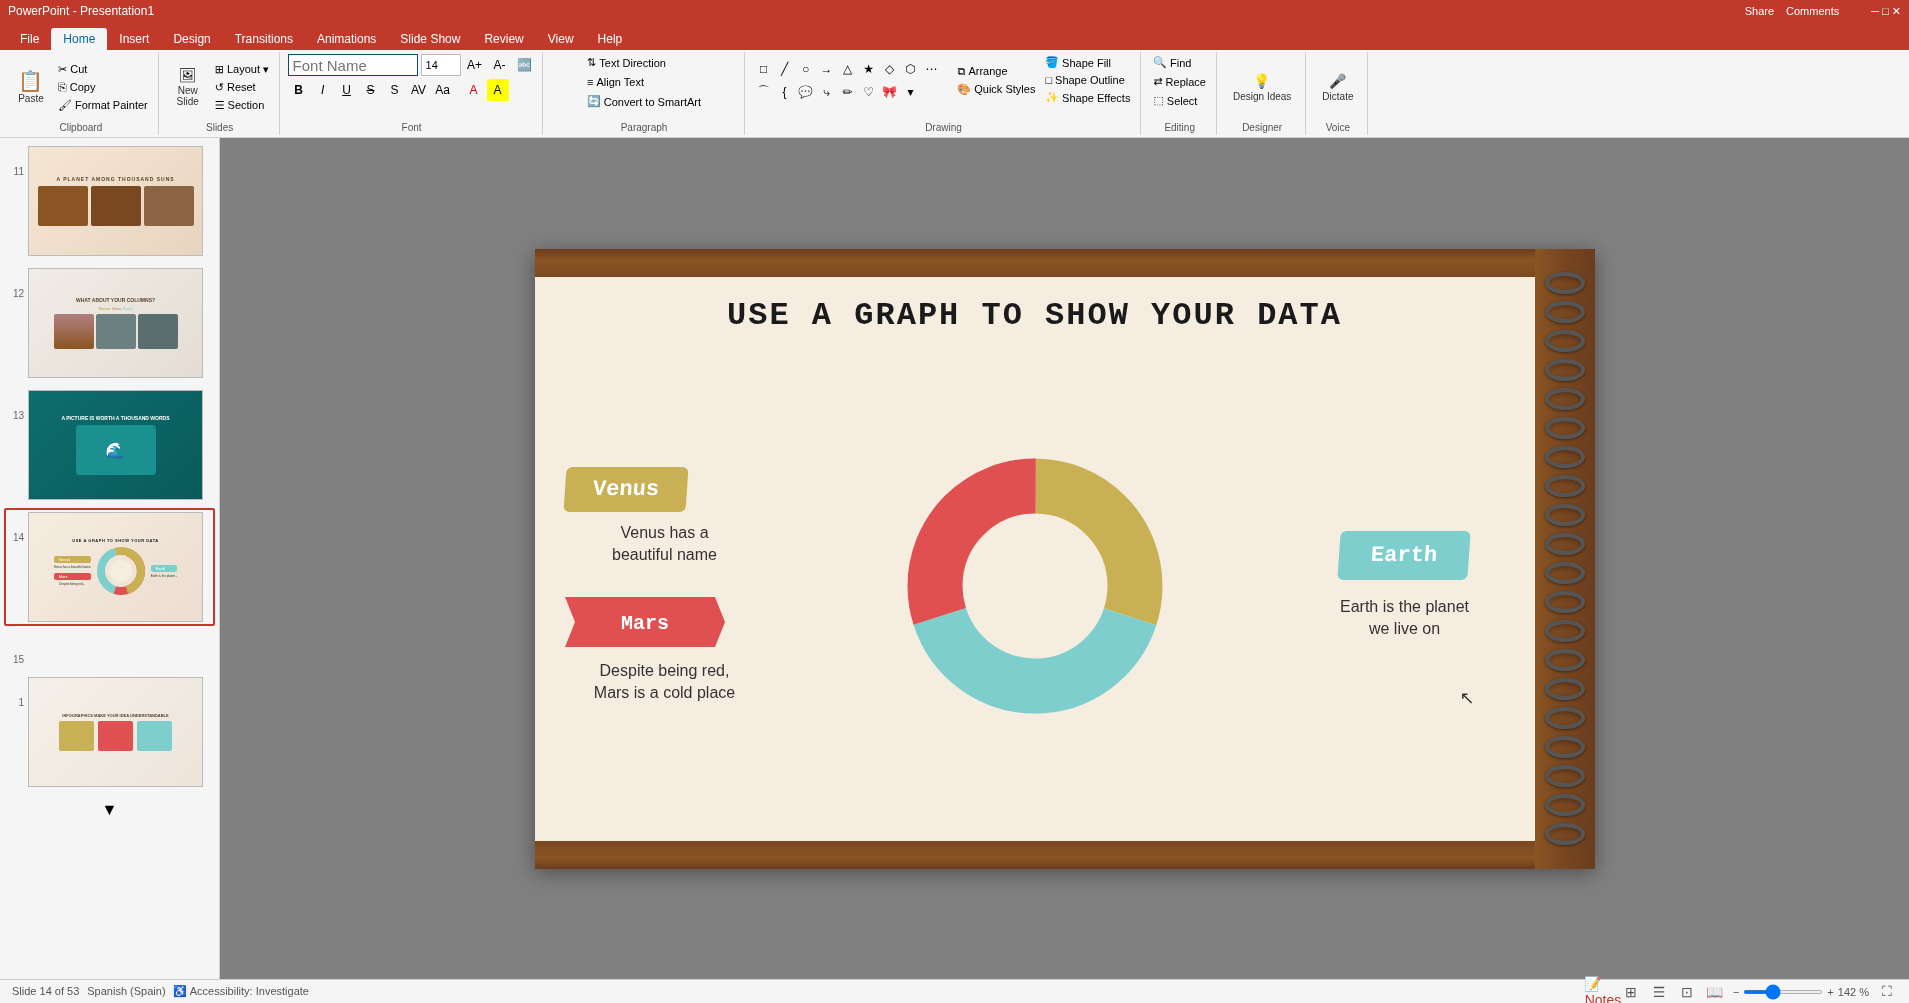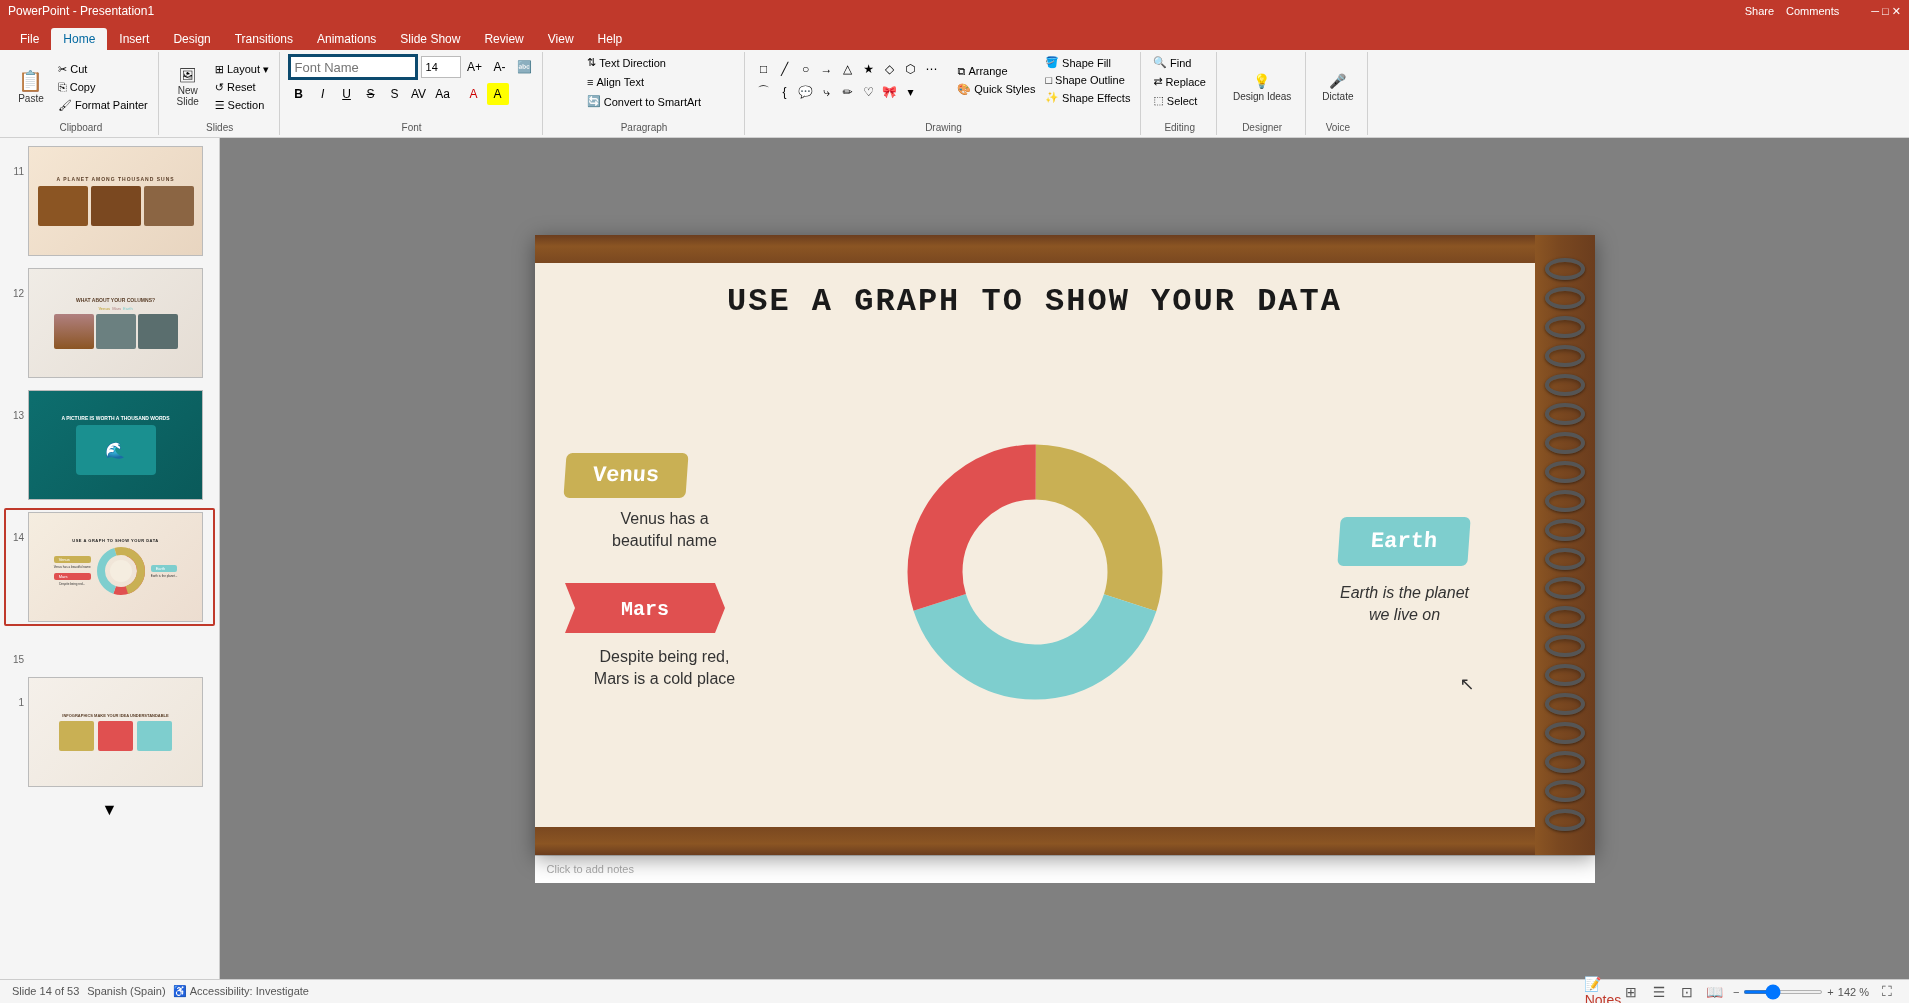--- a/index.html
+++ b/index.html
@@ -95,23 +95,23 @@
       font-size: 11px;
       white-space: nowrap;
     }
     .ribbon-col { display: flex; flex-direction: column; gap: 1px; }
     .divider-v { width: 1px; background: #c0c0c0; margin: 4px 2px; }
 
     
     .font-name-box {
       width: 130px;
       height: 22px;
-      border: 3px solid #0c4a6e;
+      border: 1px solid #0c4a6e;
       padding: 10px 4px;
-      font-size: 13px;
+      font-size: 15px;
     }
     .font-size-box {
       width: 40px;
       height: 22px;
       border: 1px solid #bbb;
       padding: 1px 4px;
       font-size: 11px;
     }
     .format-btn {
       width: 22px;
@@ -762,31 +762,28 @@
                 <circle cx="145" cy="145" r="100" fill="none" stroke="#7ecece" stroke-width="55" stroke-dasharray="251.32741228718348 376.99111843077515" stroke-dashoffset="-31.41592653589794"></circle>
                 <circle cx="145" cy="145" r="100" fill="none" stroke="#e05050" stroke-width="55" stroke-dasharray="188.4955592153876 439.822971502571" stroke-dashoffset="-282.74333882308144"></circle>
                 <circle cx="145" cy="145" r="68" fill="#f5ede0"></circle>
             </svg>
           </div>
 
           <div class="right-section">
             <div style="background:#7ecece; padding:12px 32px; border-radius:6px; transform:skewX(-4deg);">
               <span style="font-family:'Courier New',monospace; font-size:22px; font-weight:bold; color:white;">Earth</span>
             </div>
-            <div class="planet-desc" style="margin-top:16px; text-align:center;font-style:italic;">Earth is the planet<br>we live on</div>
+            <div class="planet-desc" style="margin-top:16px; text-align:center;">Earth is the planet<br>we live on</div>
           </div>
         </div>
       </div>
 
       <div style="position:absolute; right:120px; bottom:160px; font-size:18px; pointer-events:none; color:#333;">↖</div>
     </div>
 
-    <div class="notes-bar" style="width:1060px; margin-top:0;">
-      <span>Click to add notes</span>
-    </div>
   </div>
 
 </div>
 
 <div class="status-bar">
   <div class="status-left">
     <span>Slide 14 of 53</span>
     <span>Spanish (Spain)</span>
     <span>♿ Accessibility: Investigate</span>
   </div>

